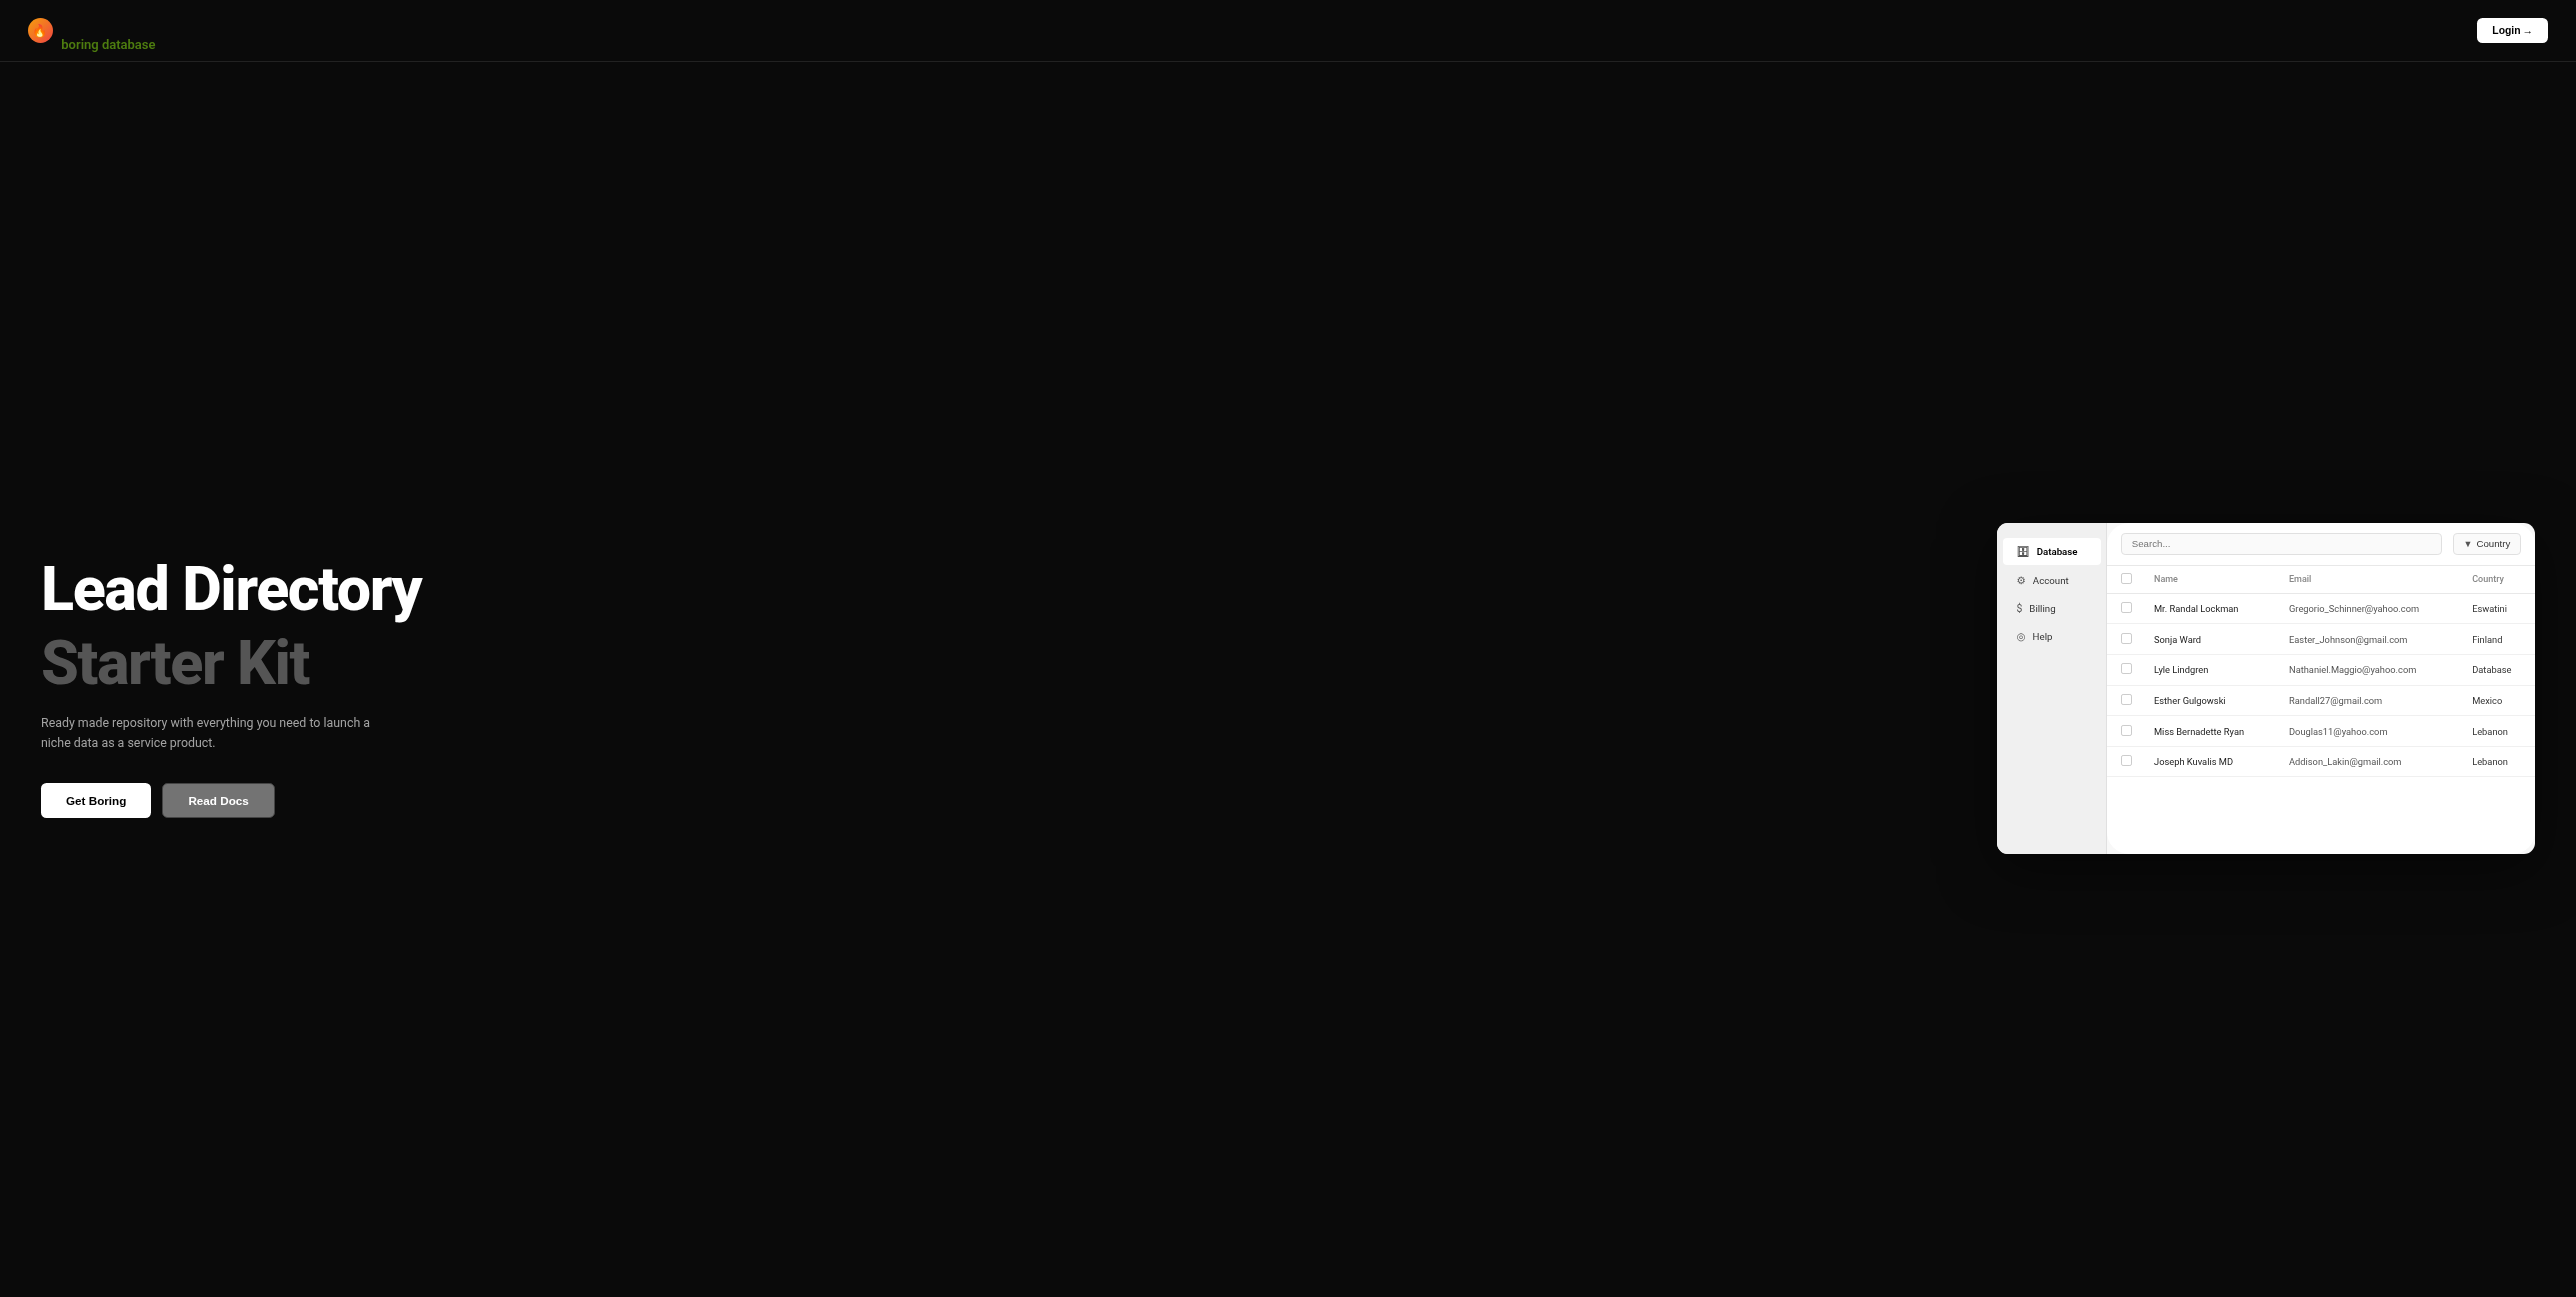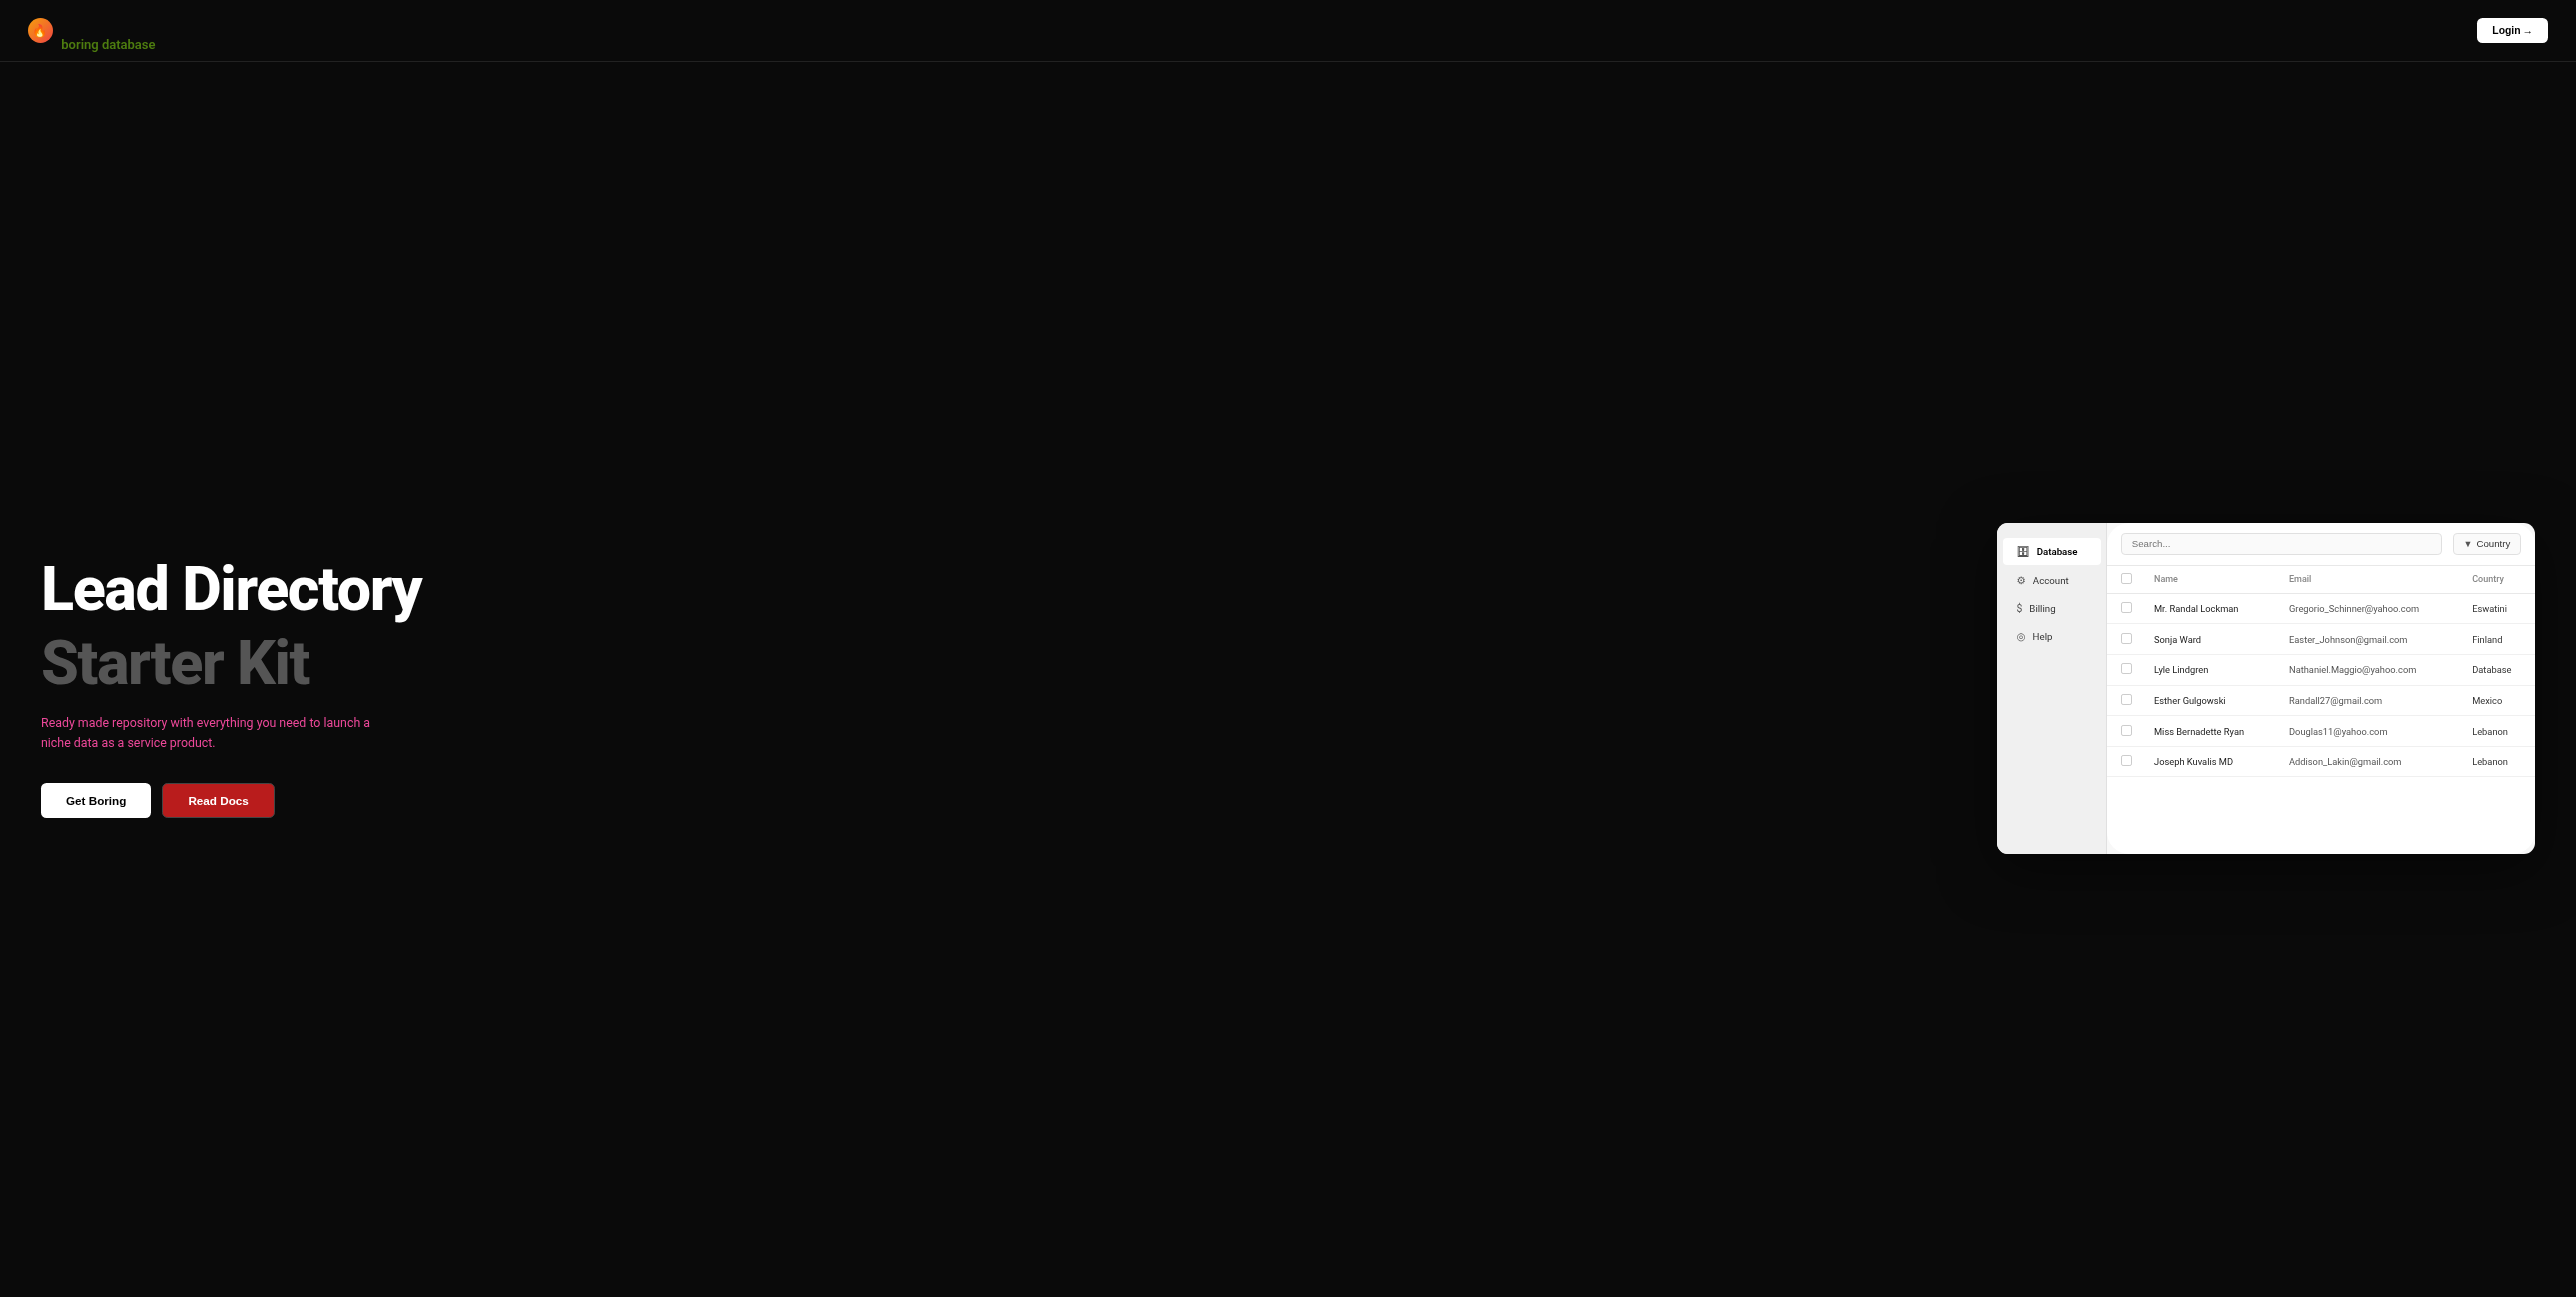--- a/index.html
+++ b/index.html
@@ -92,21 +92,21 @@
       font-weight: 800;
       color: #555555;
       line-height: 1.0;
       letter-spacing: -1.4px;
       margin-bottom: 19.3px;
       margin-top: 13px;
     }
 
     .hero-subtitle {
       font-size: 12.4px;
-      color: #ec4899;
+      color: #a3a3a3;
       line-height: 1.6;
       margin-bottom: 30px;
       max-width: 345px;
     }
 
     .hero-buttons {
       display: flex;
       gap: 11px;
     }
 
@@ -116,21 +116,21 @@
       color: #000000;
       border: none;
       border-radius: 5.5px;
       font-size: 11.7px;
       font-weight: 700;
       cursor: pointer;
     }
 
     .btn-secondary {
       padding: 3px 25px;
-      background-color: #b91c1c;
+      background-color: #737373;
       color: #ffffff;
       border: 0.7px solid #444;
       border-radius: 5.5px;
       font-size: 11.7px;
       font-weight: 700;
       cursor: pointer;
     }
 
     
     .app-preview {

